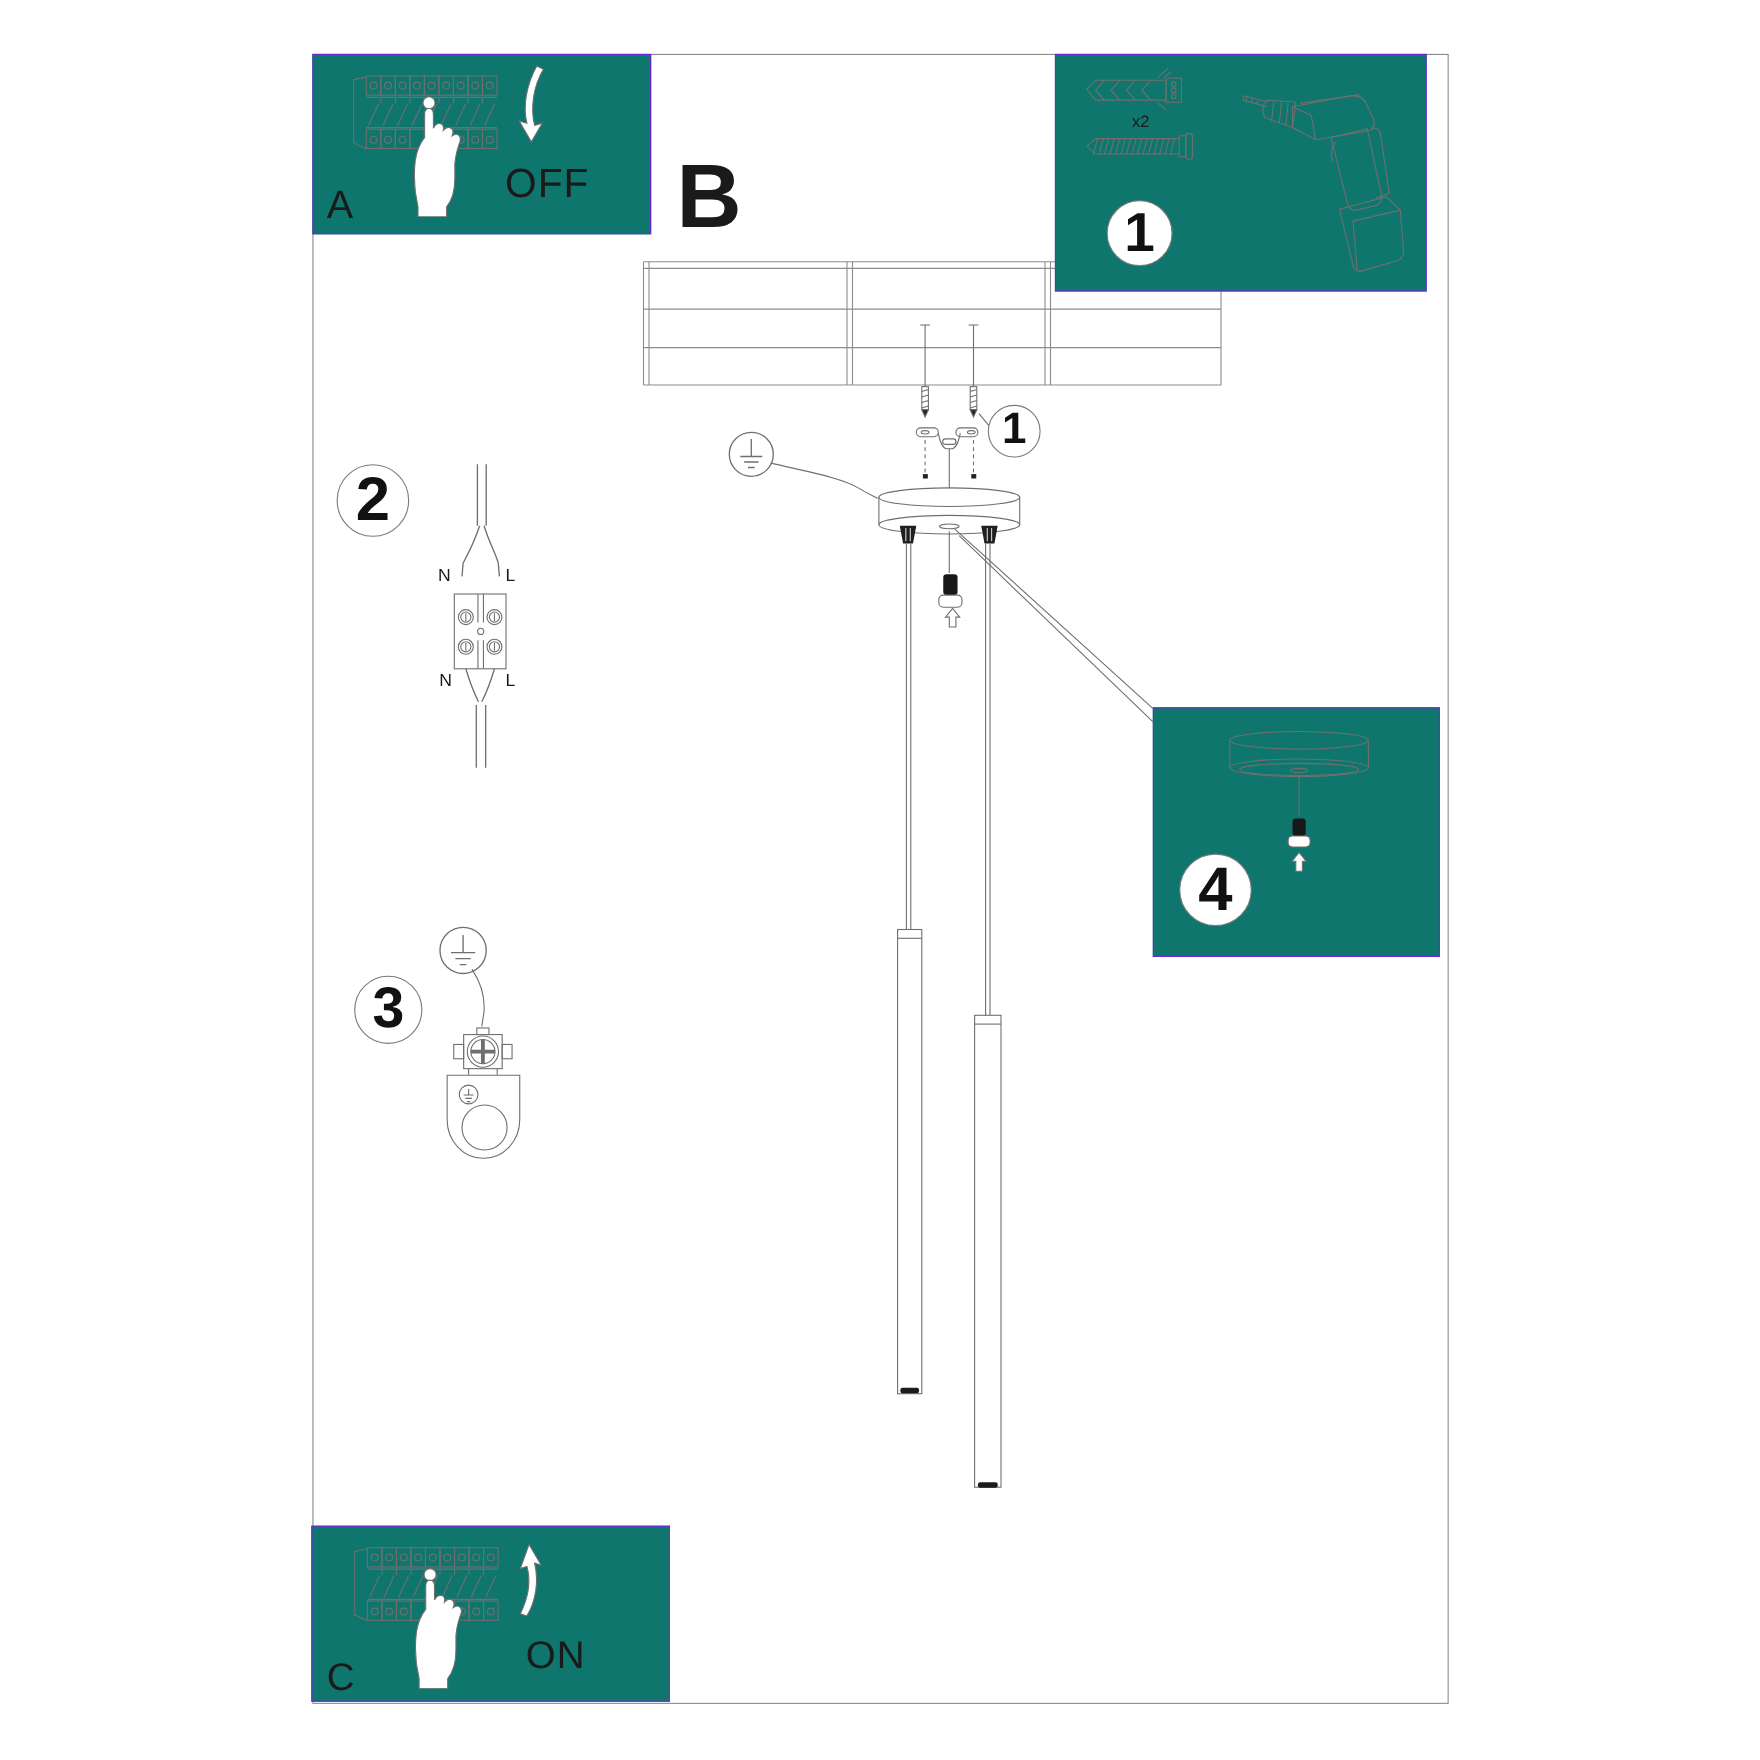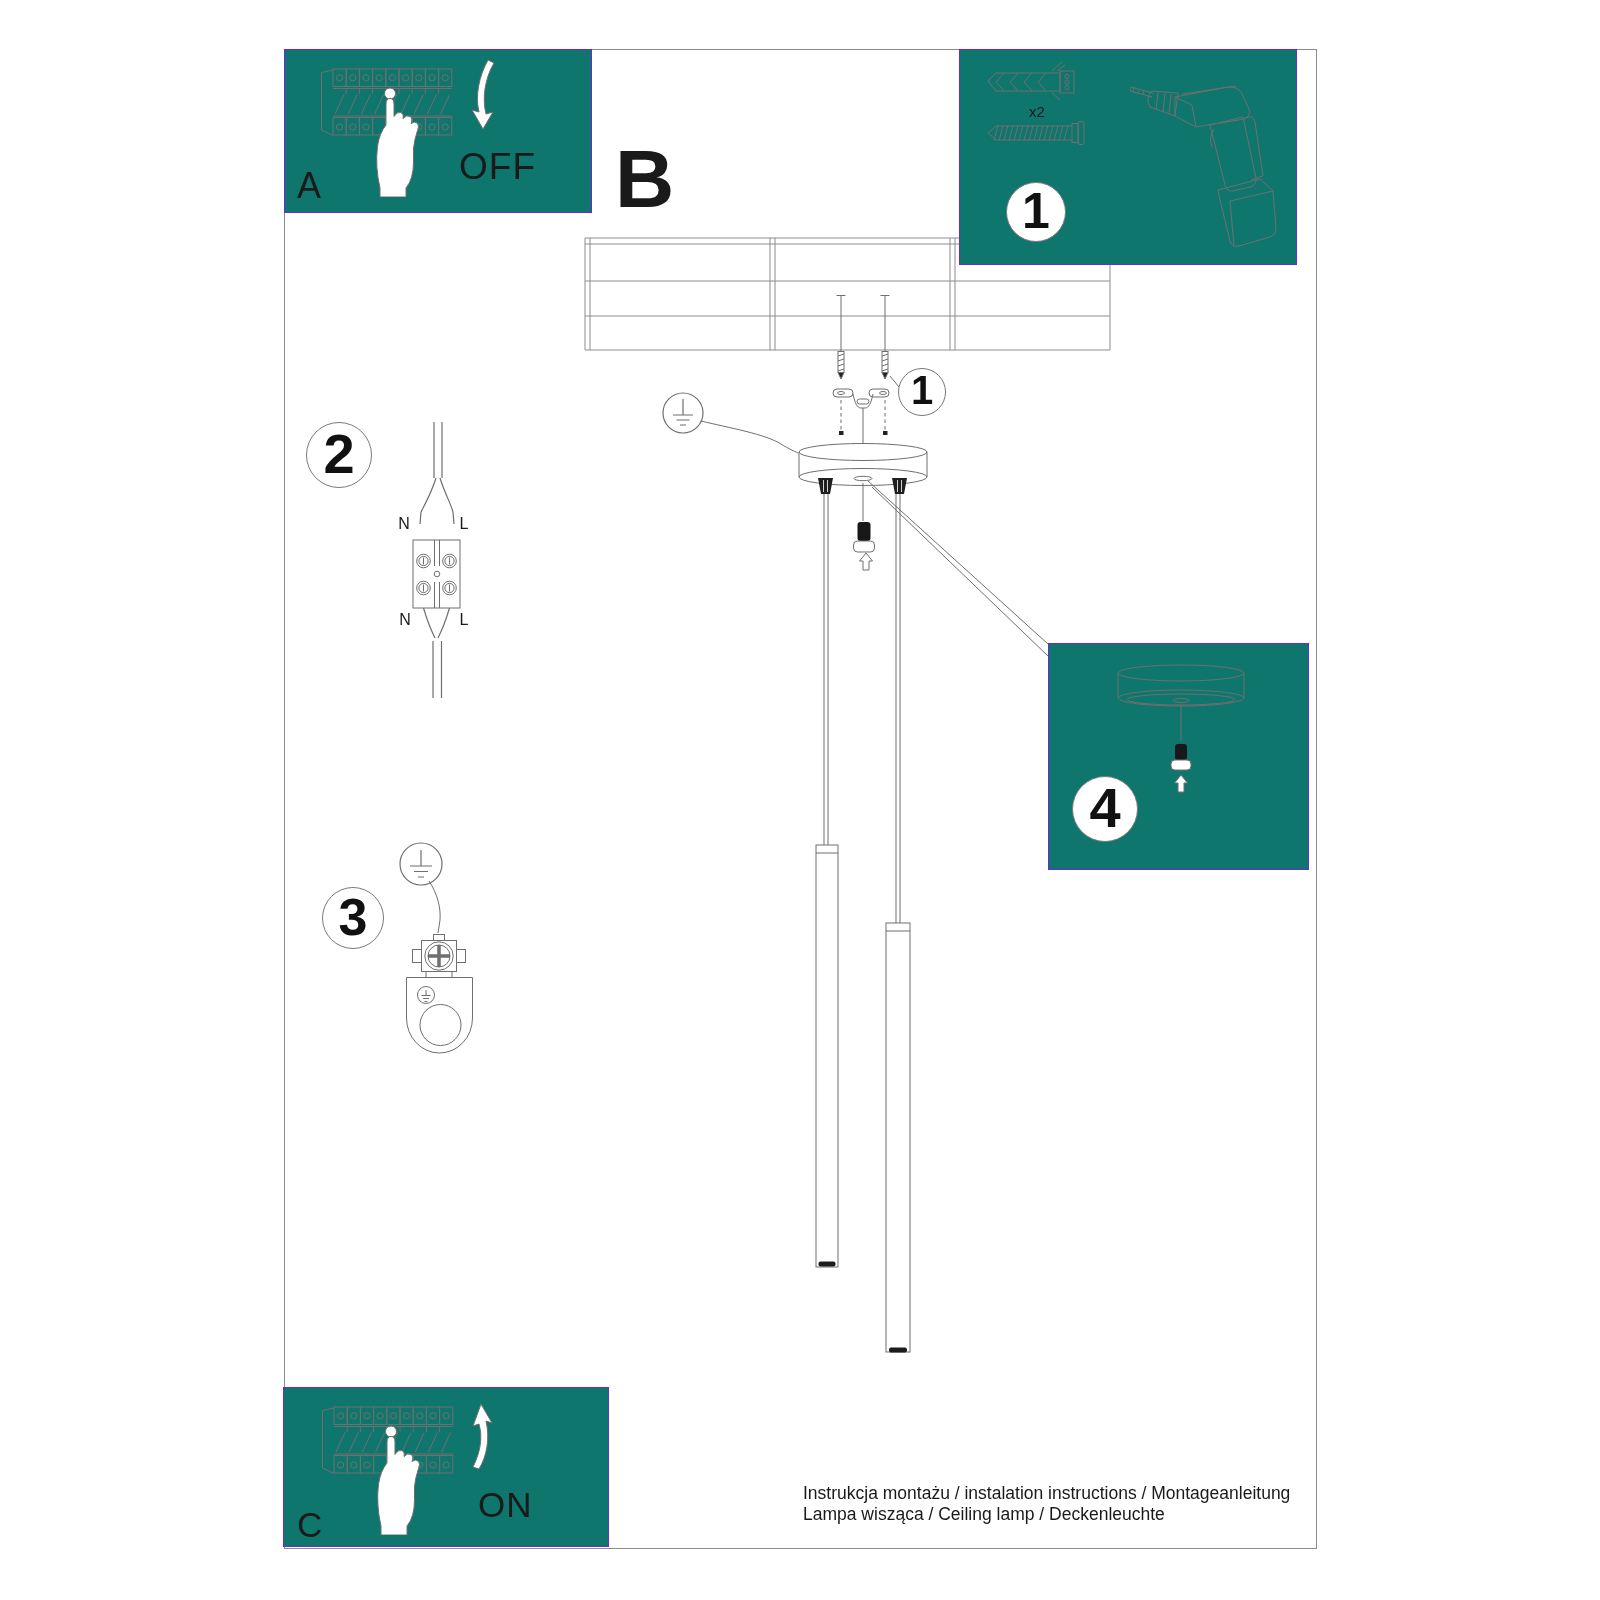--- a/index.html
+++ b/index.html
@@ -296,18 +296,14 @@
 
   <div class="abs circ" style="left:898px;top:368px;width:48px;height:48px;font-size:40px;">1</div>
   <div class="abs circ" style="left:306px;top:422px;width:66px;height:66px;font-size:56px;">2</div>
   <div class="abs circ" style="left:322px;top:887px;width:62px;height:62px;font-size:52px;">3</div>
 
   <div class="abs wire-label" style="left:404px;top:524px;">N</div>
   <div class="abs wire-label" style="left:464px;top:524px;">L</div>
   <div class="abs wire-label" style="left:405px;top:620px;">N</div>
   <div class="abs wire-label" style="left:464px;top:620px;">L</div>
 
-  <div class="abs footer">
-    <div>Instrukcja montażu / instalation instructions / Montageanleitung</div>
-    <div>Lampa wisząca / Ceiling lamp / Deckenleuchte</div>
-  </div>
 
 </div>
 
 </body></html>

